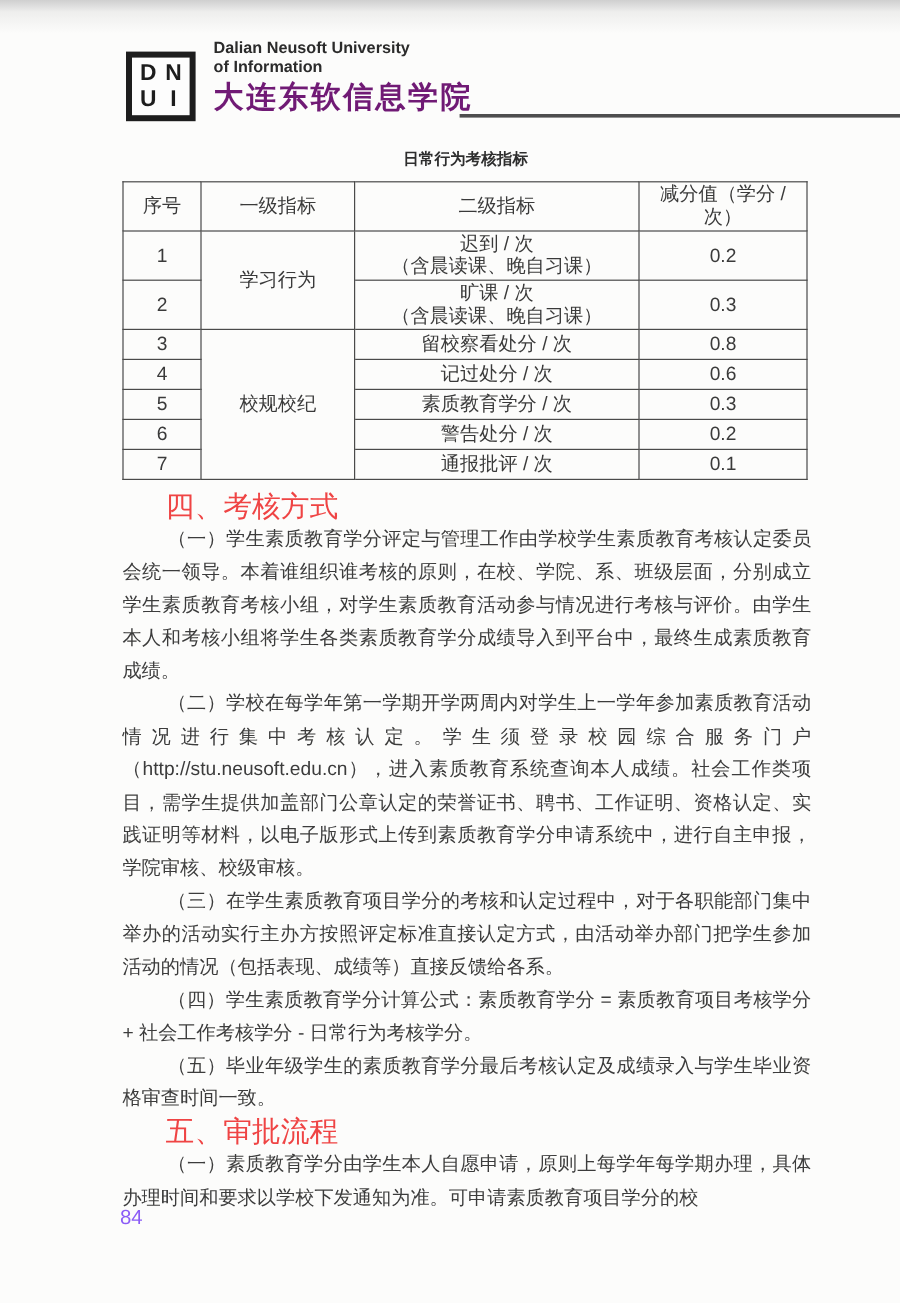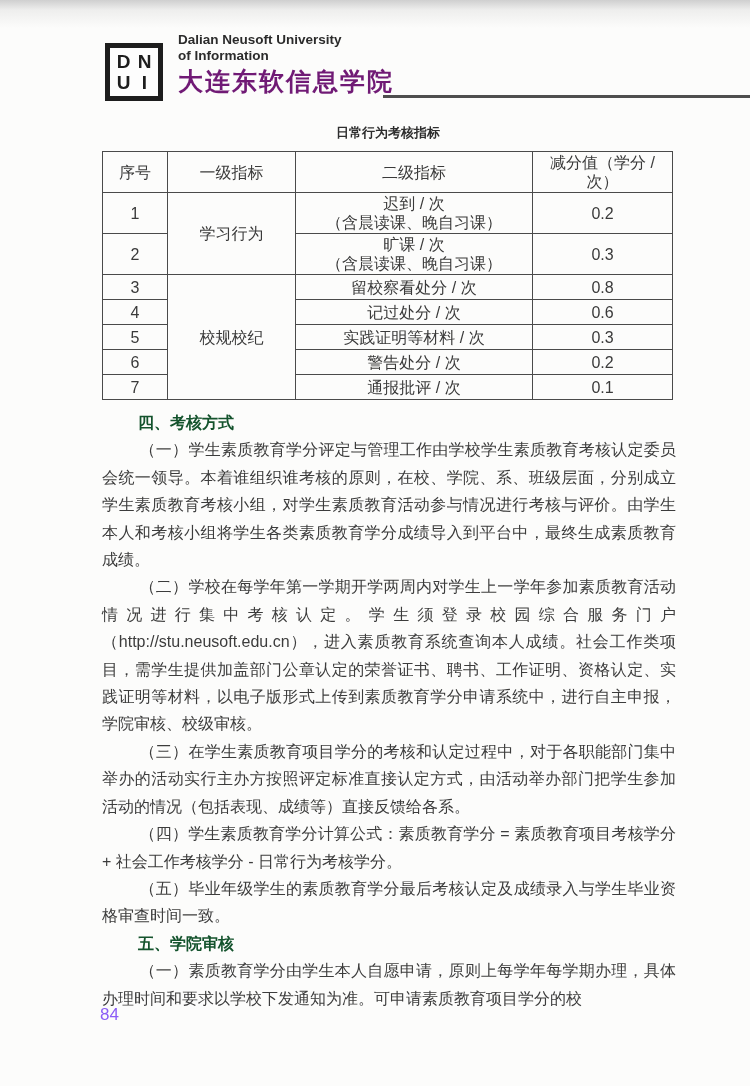--- a/index.html
+++ b/index.html
@@ -29,21 +29,21 @@
   th,td{
     border:1.5px solid #4a4a4a;text-align:center;vertical-align:middle;
     font-size:16px;color:#3a3a3a;padding:1px 2px;line-height:19px;
   }
   th{font-weight:normal;height:28px;}
   td.ind{white-space:pre-line;}
   tr.double td{height:38px;}
   tr.single td{height:22px;}
   
   .body-text{margin:9px 74px 0 102px;}
-  .sec-heading{font-size:16px;font-weight:bold;color:#14532d;line-height:27.4px;padding-left:36px;margin:0;}
+  .sec-heading{font-size:24px;font-weight:normal;color:#ef4444;line-height:27.4px;padding-left:36px;margin:0;}
   .body-text p{
     margin:0;font-size:16px;line-height:27.4px;color:#3c3c3c;
     text-align:justify;text-justify:inter-ideograph;text-indent:2.35em;
   }
   
   .page-number{position:absolute;left:100px;top:1005px;font-size:17px;color:#8b5cf6;}
 </style>
 </head>
 <body>
 
@@ -97,21 +97,21 @@
       <td class="ind">留校察看处分 / 次</td>
       <td>0.8</td>
     </tr>
     <tr class="single">
       <td>4</td>
       <td class="ind">记过处分 / 次</td>
       <td>0.6</td>
     </tr>
     <tr class="single">
       <td>5</td>
-      <td class="ind">实践证明等材料 / 次</td>
+      <td class="ind">素质教育学分 / 次</td>
       <td>0.3</td>
     </tr>
     <tr class="single">
       <td>6</td>
       <td class="ind">警告处分 / 次</td>
       <td>0.2</td>
     </tr>
     <tr class="single">
       <td>7</td>
       <td class="ind">通报批评 / 次</td>
@@ -121,17 +121,17 @@
     </table>
 </div>
 
 <div class="body-text">
   <div class="sec-heading">四、考核方式</div>
   <p>（一）学生素质教育学分评定与管理工作由学校学生素质教育考核认定委员会统一领导。本着谁组织谁考核的原则，在校、学院、系、班级层面，分别成立学生素质教育考核小组，对学生素质教育活动参与情况进行考核与评价。由学生本人和考核小组将学生各类素质教育学分成绩导入到平台中，最终生成素质教育成绩。</p>
   <p>（二）学校在每学年第一学期开学两周内对学生上一学年参加素质教育活动情况进行集中考核认定。学生须登录校园综合服务门户（http://stu.neusoft.edu.cn），进入素质教育系统查询本人成绩。社会工作类项目，需学生提供加盖部门公章认定的荣誉证书、聘书、工作证明、资格认定、实践证明等材料，以电子版形式上传到素质教育学分申请系统中，进行自主申报，学院审核、校级审核。</p>
   <p>（三）在学生素质教育项目学分的考核和认定过程中，对于各职能部门集中举办的活动实行主办方按照评定标准直接认定方式，由活动举办部门把学生参加活动的情况（包括表现、成绩等）直接反馈给各系。</p>
   <p>（四）学生素质教育学分计算公式：素质教育学分 = 素质教育项目考核学分 + 社会工作考核学分 - 日常行为考核学分。</p>
   <p>（五）毕业年级学生的素质教育学分最后考核认定及成绩录入与学生毕业资格审查时间一致。</p>
-  <div class="sec-heading">五、学院审核</div>
+  <div class="sec-heading">五、审批流程</div>
   <p>（一）素质教育学分由学生本人自愿申请，原则上每学年每学期办理，具体办理时间和要求以学校下发通知为准。可申请素质教育项目学分的校</p>
 </div>
 
 <div class="page-number">84</div>
 
 </body></html>

